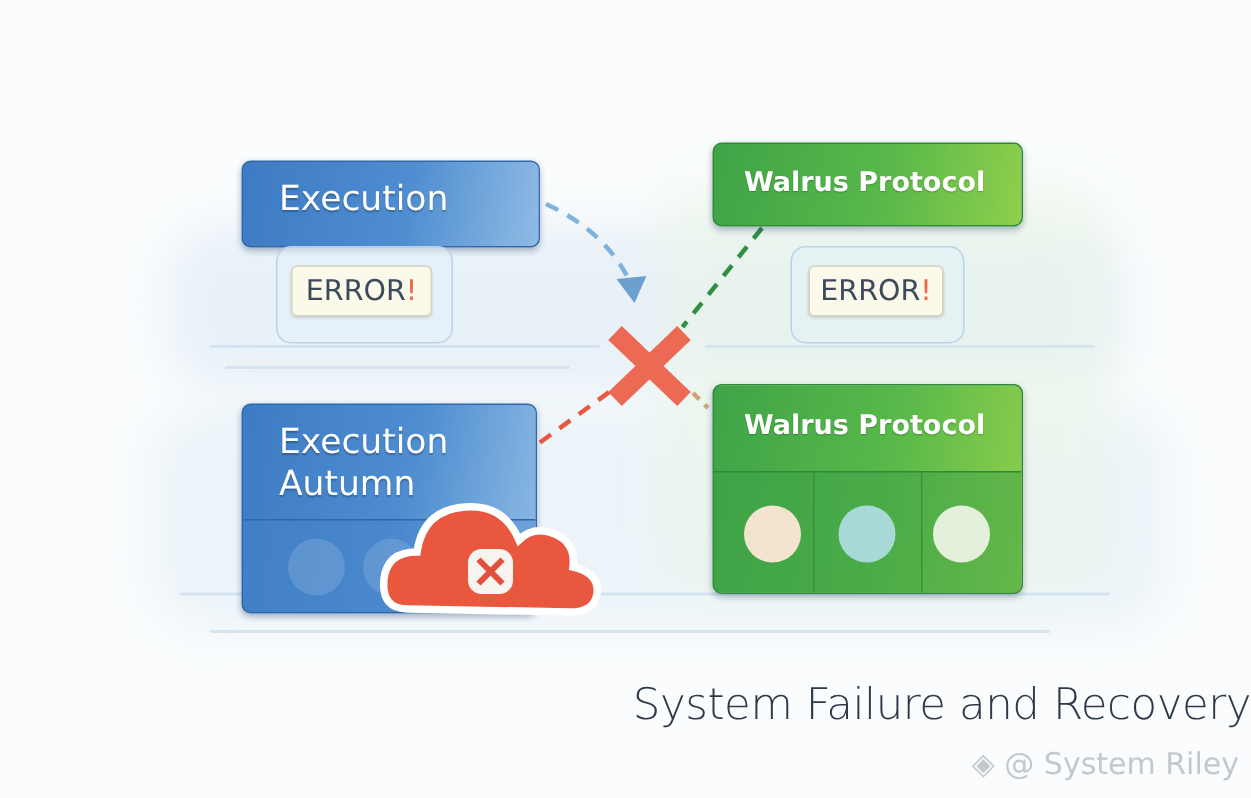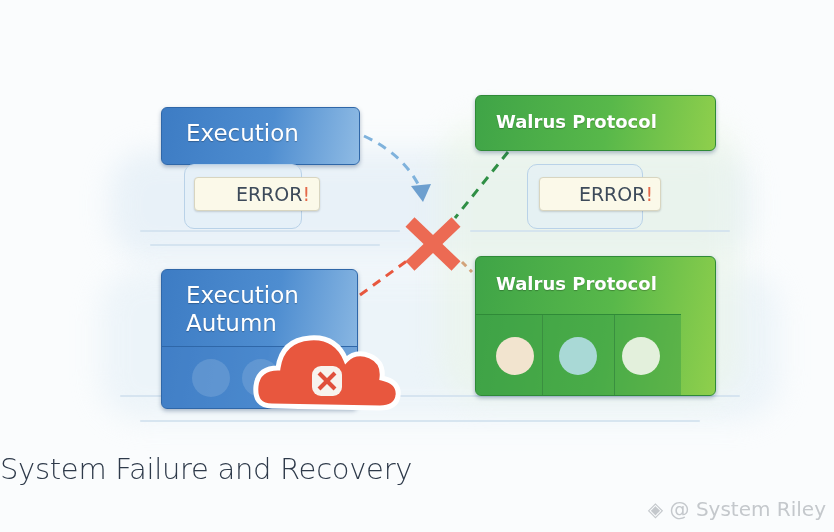--- a/index.html
+++ b/index.html
@@ -5,29 +5,29 @@
   html, body { margin:0; padding:0; }
   body { width:834px; height:532px; overflow:hidden; position:relative;
     background:#fafcfd; font-family:"DejaVu Sans", sans-serif; }
   .wash { position:absolute; border-radius:40px; filter:blur(14px); opacity:.55; }
   .w1 { left:110px; top:150px; width:640px; height:110px; background:#dbe9f4; }
   .w2 { left:100px; top:270px; width:680px; height:150px; background:#e2eef6; }
   .w3 { left:440px; top:120px; width:300px; height:280px; background:#eaf5e4; opacity:.5; }
   .hline { position:absolute; height:2px; background:#cfe0ee; border-radius:2px; opacity:.8; }
   .card { position:absolute; border-radius:6px; box-shadow:0 2px 4px rgba(30,60,100,.35); }
   .blue { background:linear-gradient(100deg,#3d7cc4 0%,#4e8dd0 55%,#8fbbe4 100%); border:1px solid #2f67a8;margin-top:13px; }
-  .green { background:linear-gradient(100deg,#3fa447 0%,#58b84a 55%,#8fcf4c 100%); border:1px solid #2f8a38;padding-left:34px; }
+  .green { background:linear-gradient(100deg,#3fa447 0%,#58b84a 55%,#8fcf4c 100%); border:1px solid #2f8a38; }
   .title { position:absolute; color:#fff; text-shadow:0 1px 1px rgba(0,0,0,.25); }
   .errbox { position:absolute; border:1px solid #b9d2e8; border-radius:10px; background:rgba(225,238,248,.55); }
   .errlabel { position:absolute; background:#fbf9e9; border:1px solid #d8d5c0; border-radius:4px;
-     color:#3d4a5a; font-size:19px; text-align:center; box-shadow:0 1px 2px rgba(0,0,0,.15);padding-left:32px; }
+     color:#3d4a5a; font-size:19px; text-align:center; box-shadow:0 1px 2px rgba(0,0,0,.15); }
   .errlabel .bang { color:#e46a4a; }
   .panel { position:absolute; }
   .circle { position:absolute; width:38px; height:38px; border-radius:50%; }
-  .caption { position:absolute; left:0; right:0; top:452px; text-align:left; font-size:29px; color:#2e3a4a; font-family:"DejaVu Sans", sans-serif; font-weight:300; letter-spacing:-0.3px; }
+  .caption { position:absolute; left:0; right:0; top:452px; text-align:right; font-size:29px; color:#2e3a4a; font-family:"DejaVu Sans", sans-serif; font-weight:300; letter-spacing:-0.3px; }
   .watermark { position:absolute; right:8px; top:497px; font-size:20px; color:#c4c8cc; }
 </style>
 </head>
 <body>
 
 <div class="wash w1"></div>
 <div class="wash w2"></div>
 <div class="wash w3"></div>
 <div class="hline" style="left:140px;top:230px;width:260px"></div>
 <div class="hline" style="left:150px;top:244px;width:230px"></div>

